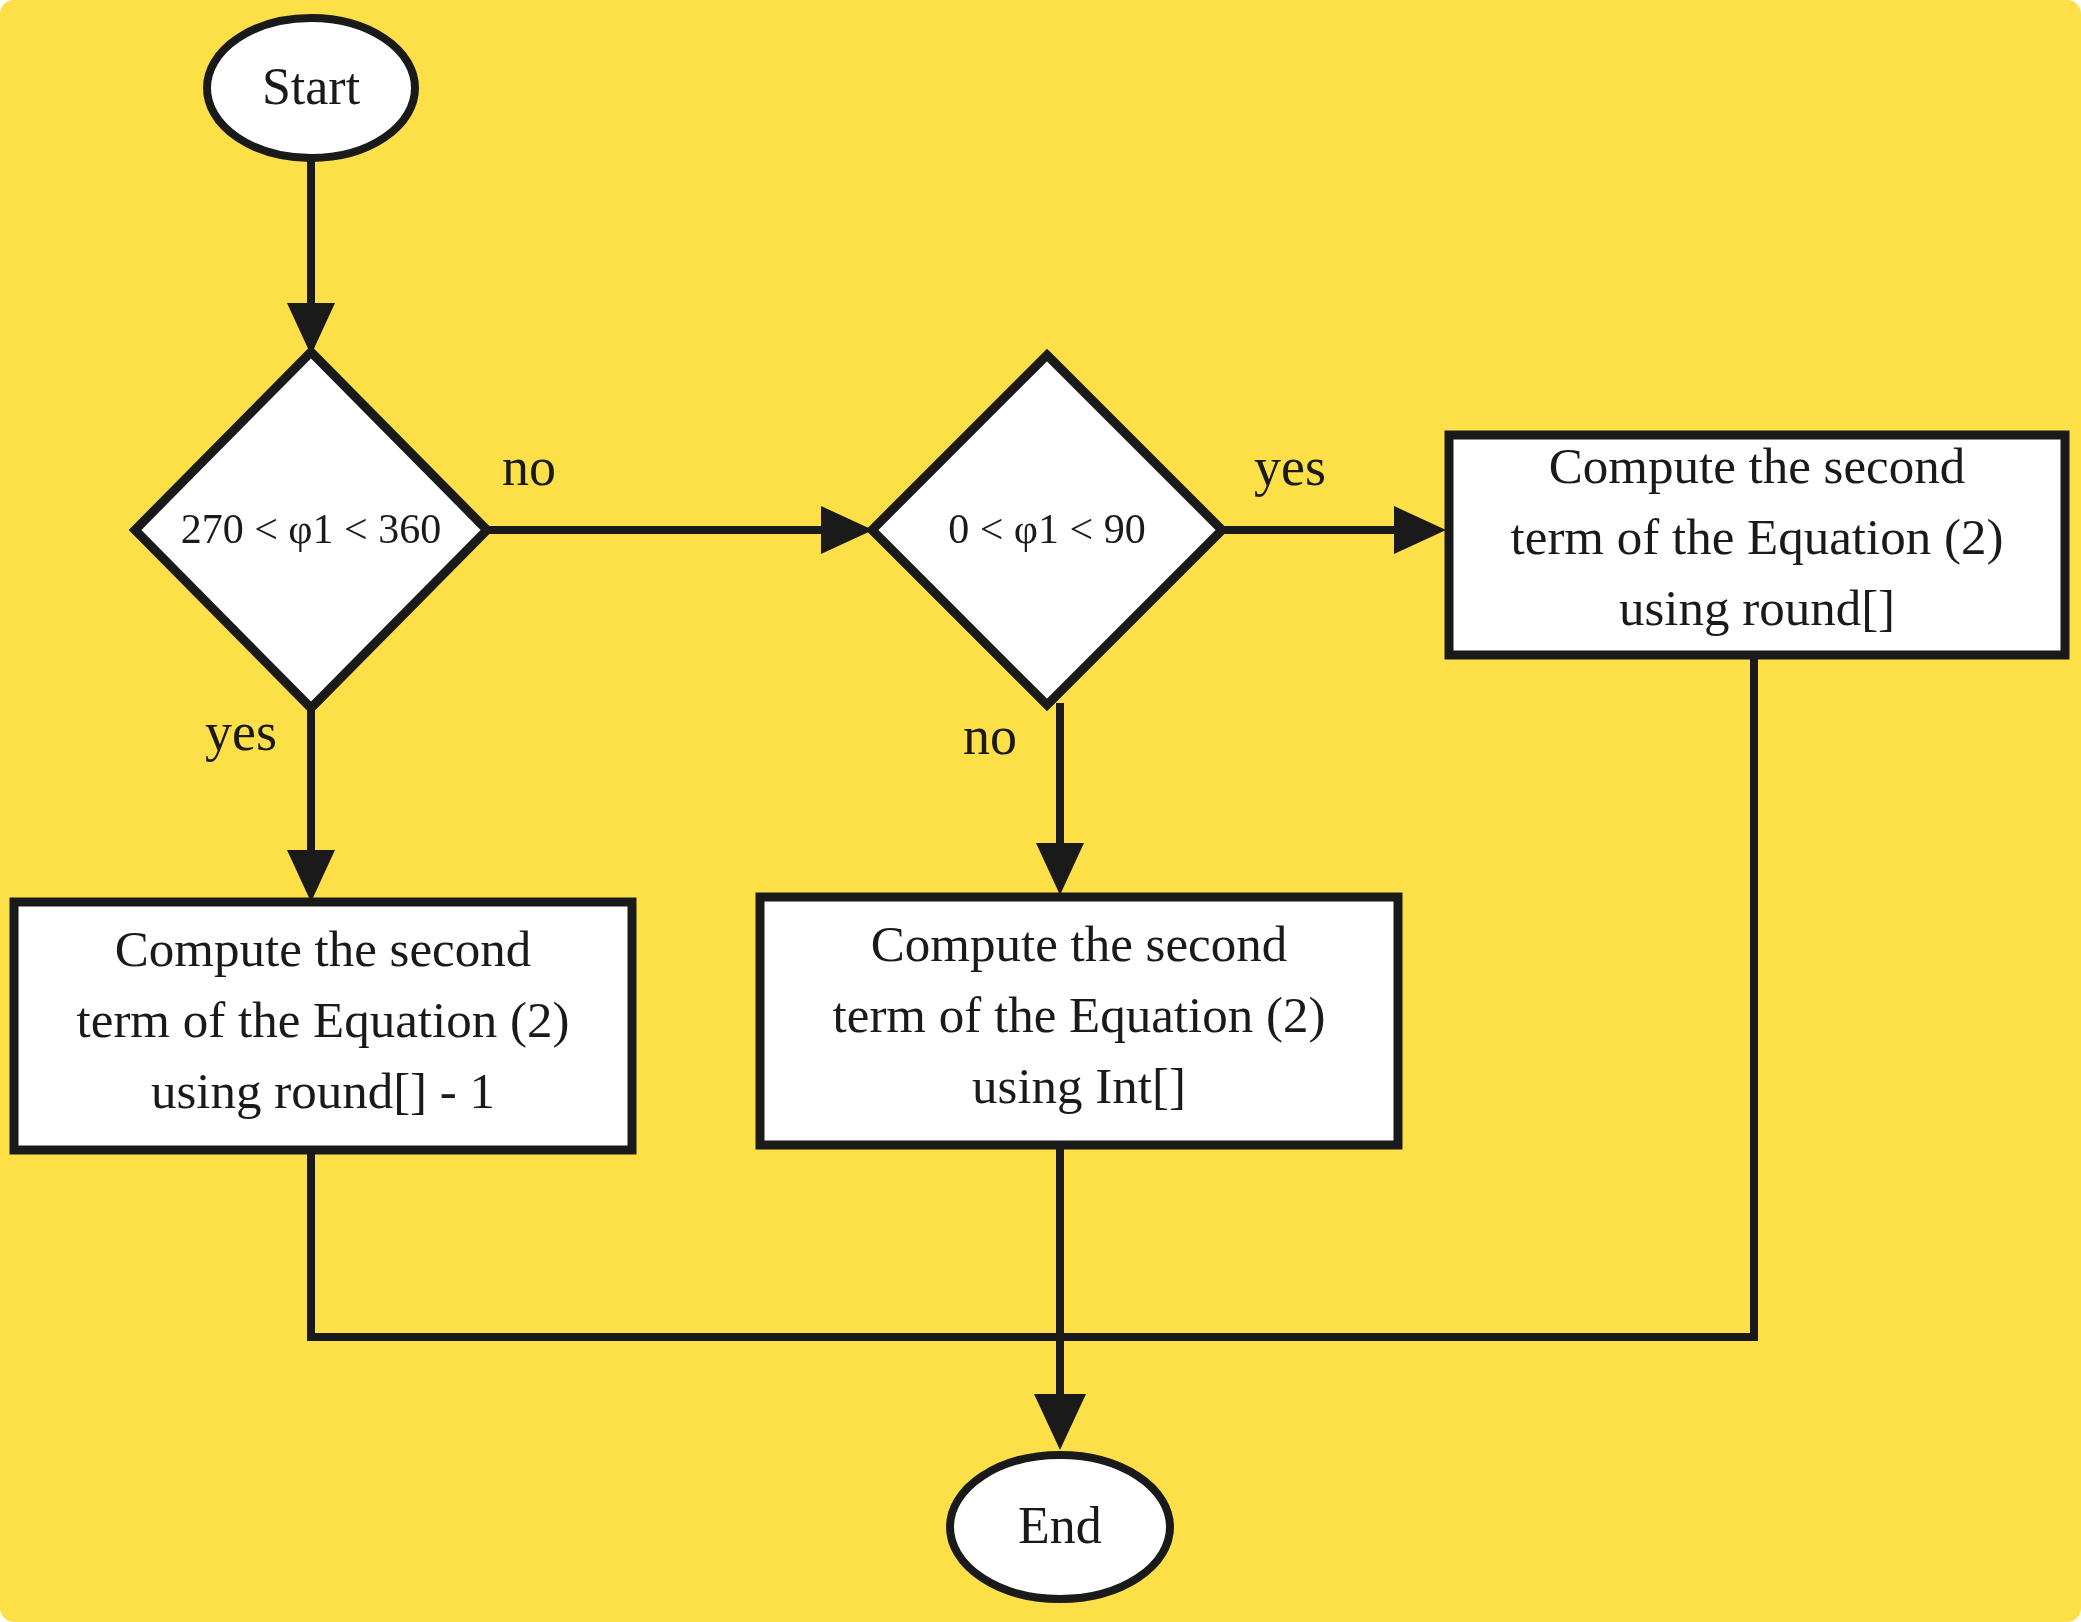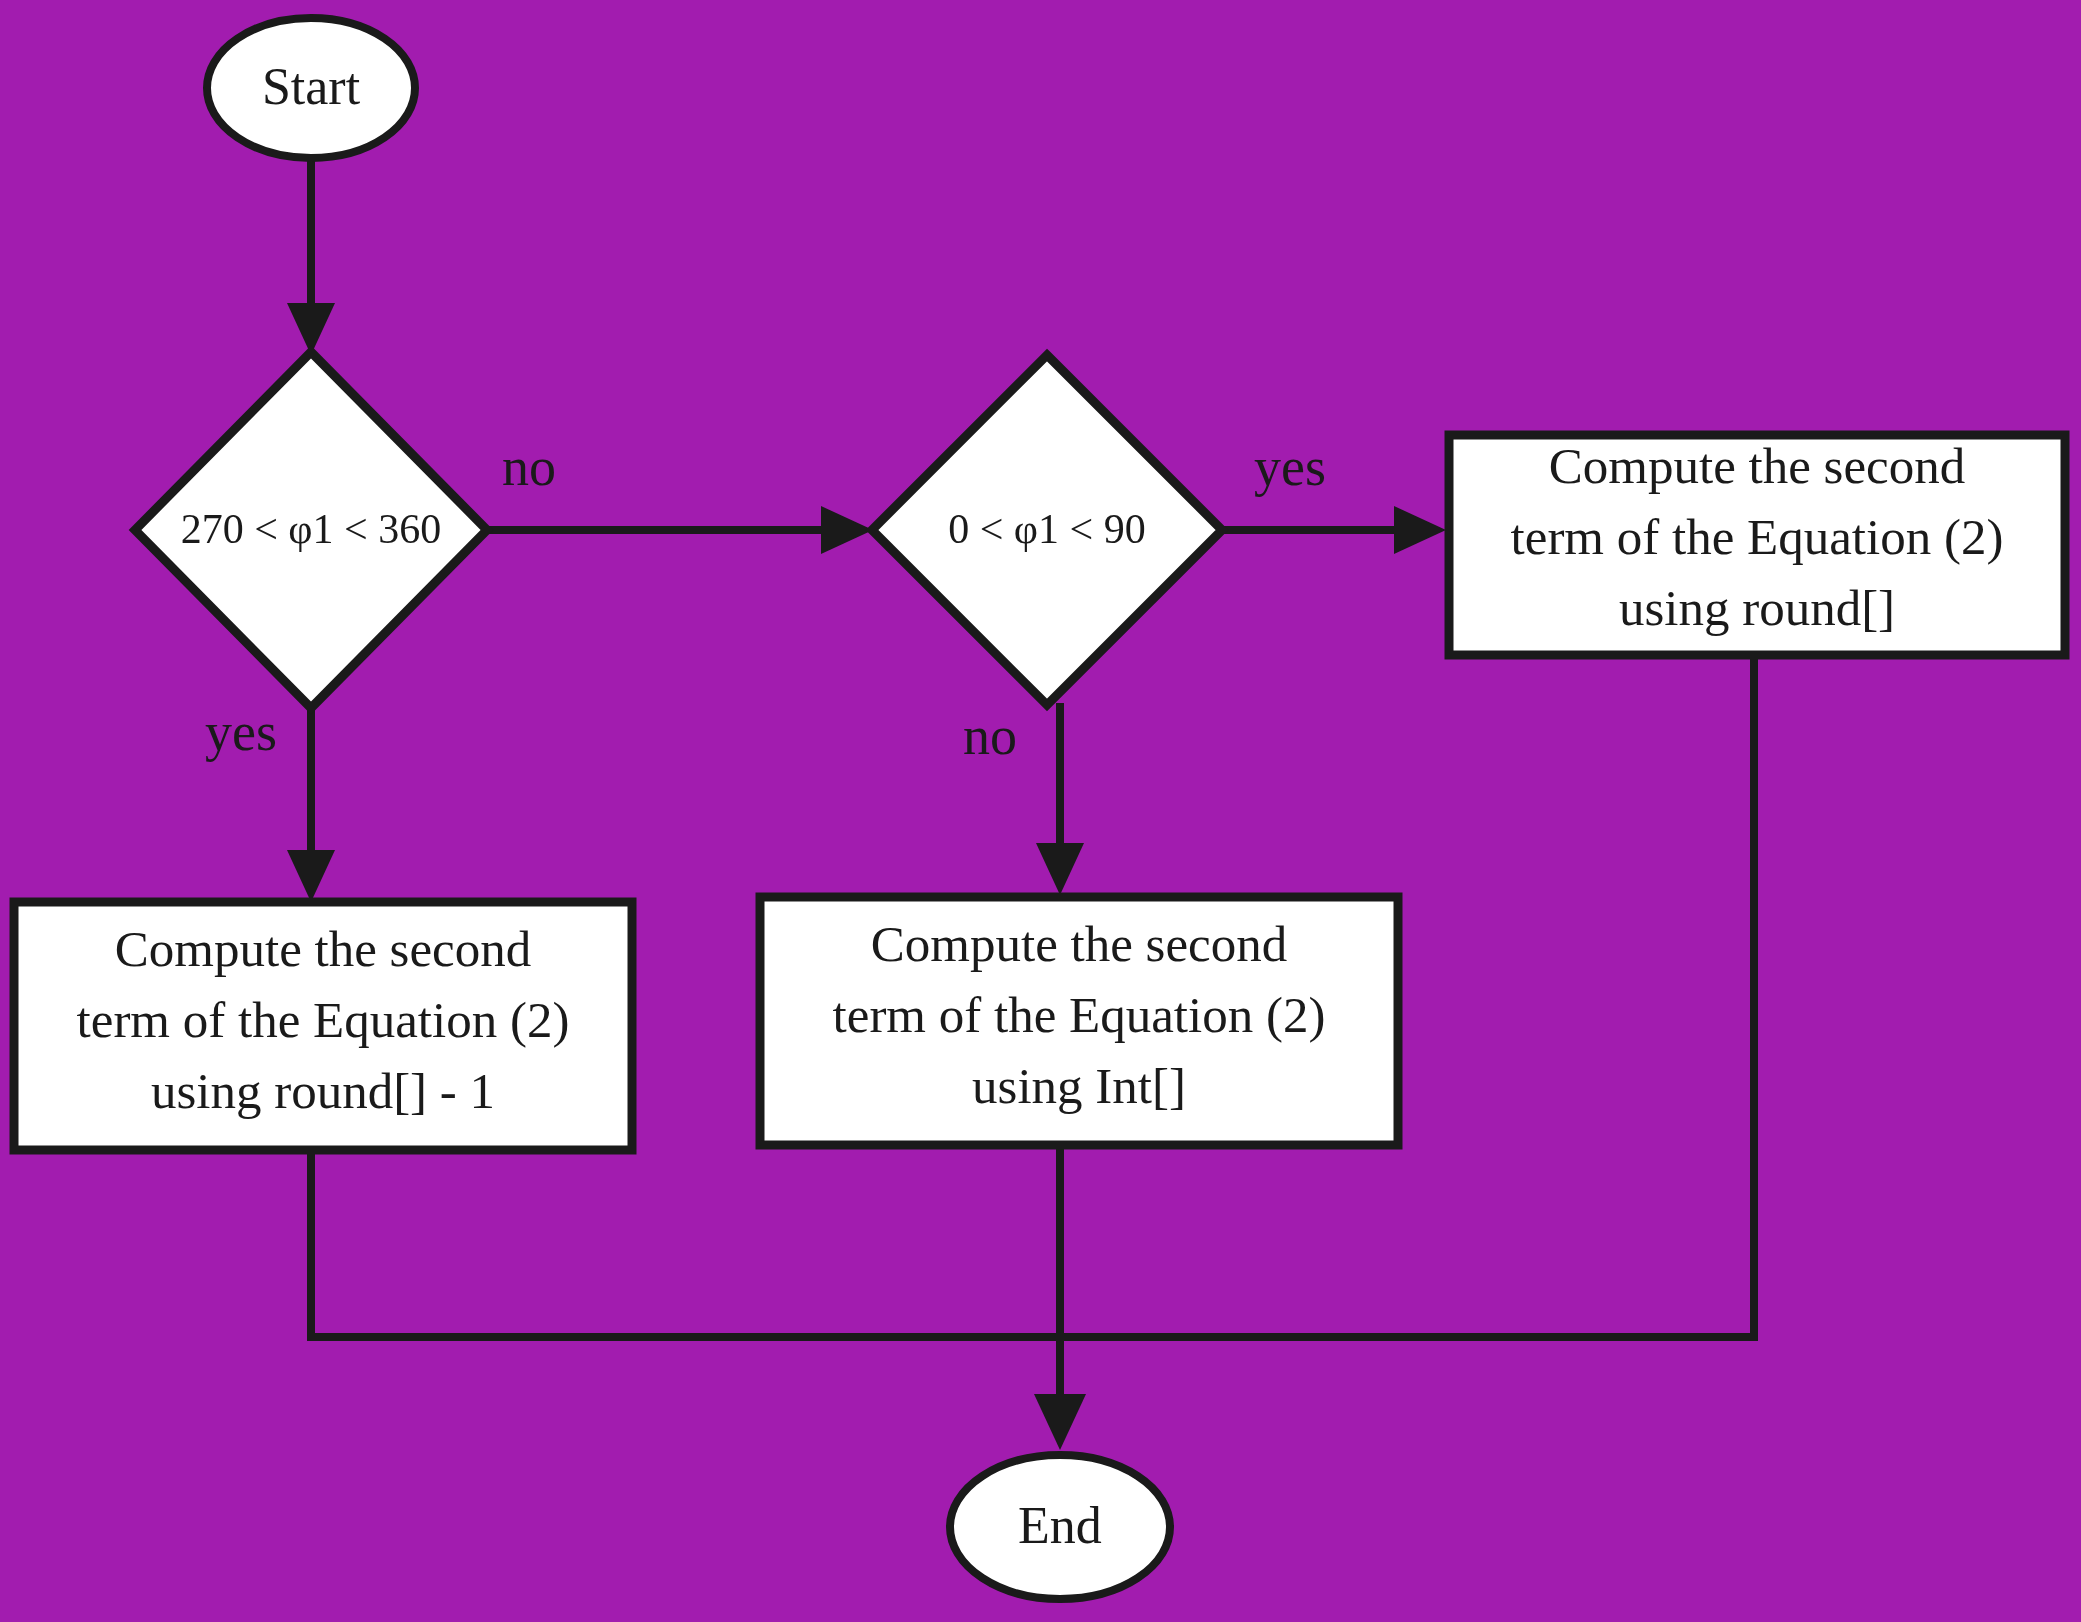--- a/index.html
+++ b/index.html
@@ -10,21 +10,22 @@
   body {
     width: 2081px;
     height: 1622px;
     font-family: "Liberation Serif", "DejaVu Serif", serif;
     overflow: hidden;
   }
   #flowchart-root {
     position: relative;
     width: 2081px;
     height: 1622px;
-    background: #a21caf;
+    background: #fde047;
+    border-radius: 14px;
   }
   svg.chart {
     display: block;
     width: 2081px;
     height: 1622px;
   }
   .node-shape {
     fill: #ffffff;
     stroke: #1a1a1a;
     stroke-width: 9;

